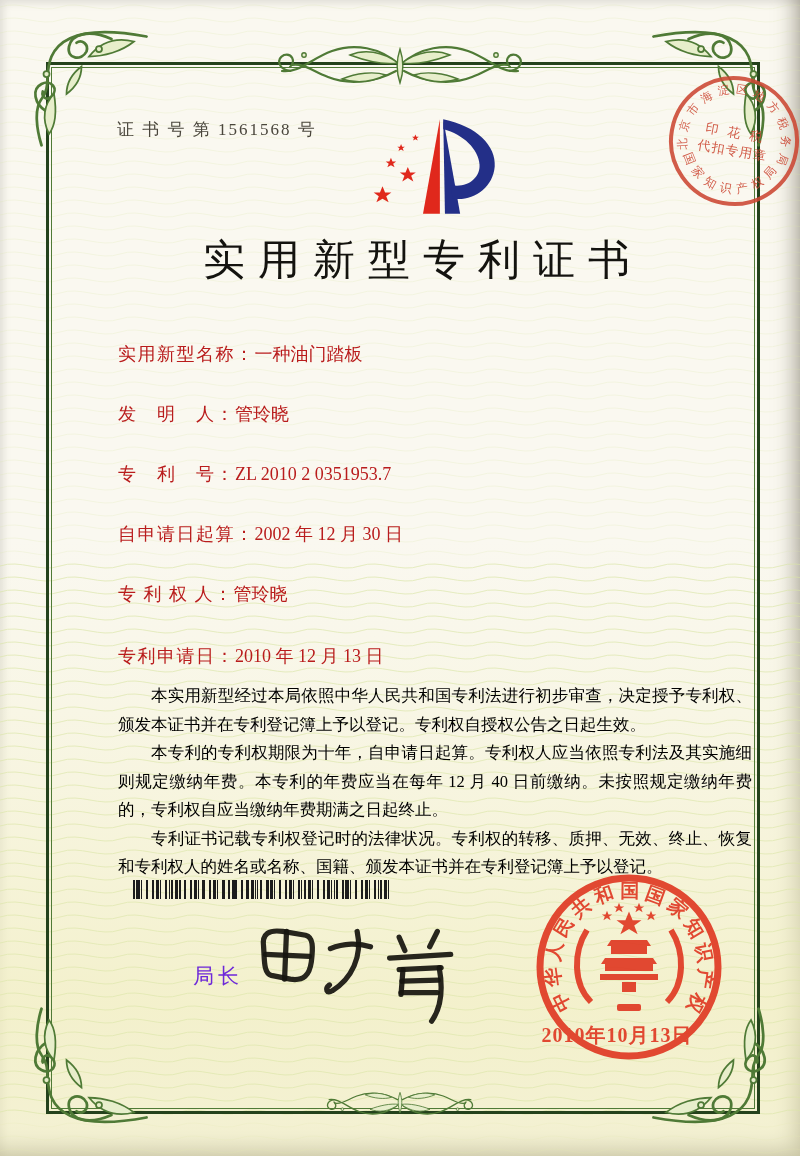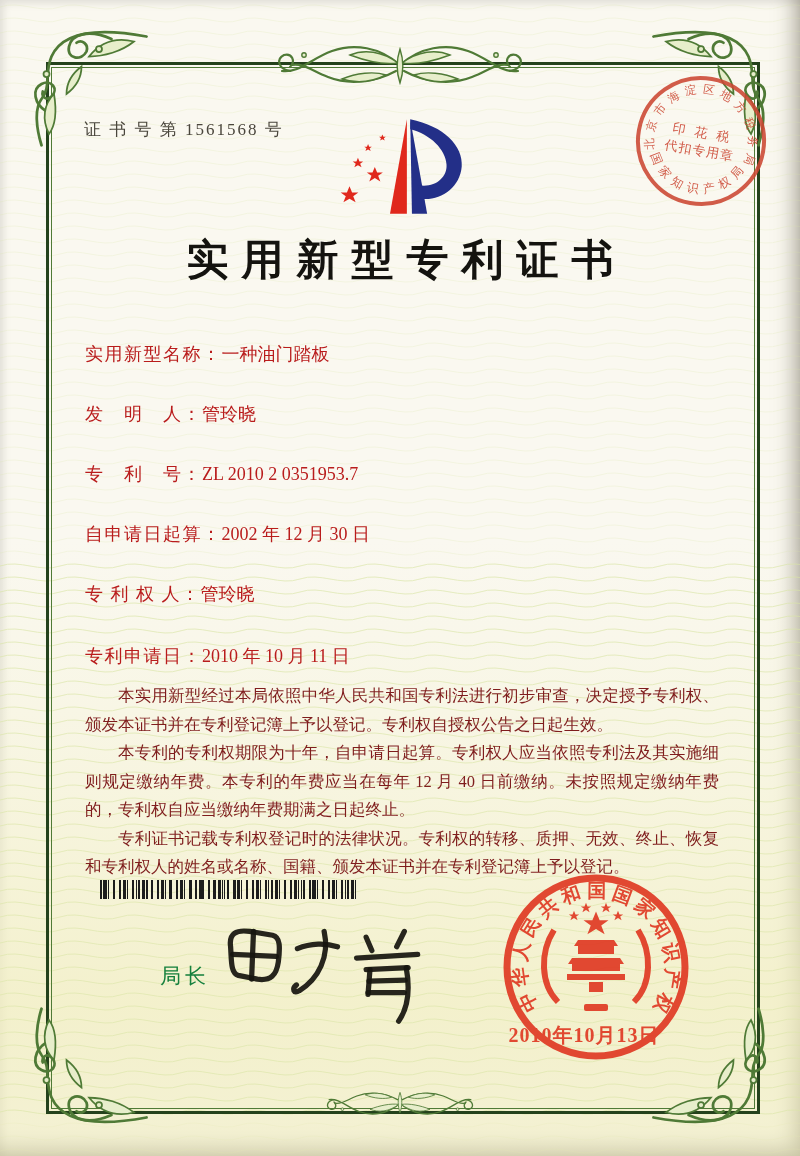--- a/index.html
+++ b/index.html
@@ -11,36 +11,36 @@
   .page{
     position:relative;width:800px;height:1156px;background:#faf8f0;
     font-family:"Liberation Serif","DejaVu Serif",serif;color:var(--text-dark);
     box-shadow: inset -12px -14px 22px -8px rgba(95,88,70,.55), inset 3px 3px 8px rgba(0,0,0,.10);
   }
   .bg-svg,.orn,.frame{position:absolute;pointer-events:none;}
   .bg-svg{left:0;top:0;z-index:0;}
   .frame{left:46px;top:62px;width:708px;height:1046px;border:3px solid var(--border-green-dark);z-index:1;}
   .frame::after{content:"";position:absolute;inset:2px;border:1px solid var(--border-green);}
   .orn{z-index:2;}
-  .content{position:absolute;inset:0;z-index:3;}
+  .content{position:absolute;inset:0;z-index:3;margin-left:33px;}
   .abs{position:absolute;}
 
   .cert-no{left:84px;top:118px;font-size:17px;letter-spacing:2px;color:#4a463c;}
-  .title{left:0;top:232px;width:100%;text-align:center;font-size:42px;font-weight:bold;
+  .title{left:0;top:232px;width:100%;text-align:center;font-size:42px;font-weight:normal;
          letter-spacing:13px;color:var(--title-black);text-indent:13px;}
   .field-row{left:85px;width:640px;height:26px;font-size:18px;color:#b91c1c;}
   .field-row .f-label{letter-spacing:1.5px;}
   .paras{left:85px;top:682px;width:634px;font-size:16.5px;line-height:28.5px;
-         text-align:justify;color:#7f1d1d;}
+         text-align:justify;color:#000000;}
   .paras p{margin:0;text-indent:2em;}
   .barcode{left:100px;top:880px;width:256px;height:19px;
     background:
       repeating-linear-gradient(90deg,#1c1c1c 0 2px,transparent 2px 4px,#1c1c1c 4px 7px,transparent 7px 8px,#1c1c1c 8px 9px,transparent 9px 13px,#1c1c1c 13px 15px,transparent 15px 19px),
       repeating-linear-gradient(90deg,transparent 0 3px,#1c1c1c 3px 4px,transparent 4px 11px);}
-  .sig-title{left:160px;top:962px;font-size:21px;letter-spacing:4px;color:#15803d;}
+  .sig-title{left:160px;top:962px;font-size:21px;letter-spacing:4px;color:#6d28d9;}
   .sig-svg{left:212px;top:920px;}
   .seal-box{left:488px;top:870px;}
   .tax-box{left:626px;top:66px;transform:rotate(10deg);opacity:.88;}
   .footer-line{left:0;top:1062px;width:100%;text-align:center;font-size:15px;
                letter-spacing:3px;color:#45413a;}
   .logo-box{left:336px;top:114px;}
 
   
   .lred{fill:var(--logo-red);} .lblue{fill:var(--logo-blue);}
   .sealS{stroke:var(--seal-red);fill:none;} .sealF{fill:var(--seal-red);}
@@ -147,21 +147,21 @@
       <text class="taxT" font-size="12"><textPath href="#taxBot" textLength="118" startOffset="9">国家知识产权局</textPath></text>
     </svg>
 
     <div class="abs title">实用新型专利证书</div>
 
     <div class="abs field-row" style="top:342px"><span class="f-label">实用新型名称：</span><span class="f-value">一种油门踏板</span></div>
     <div class="abs field-row" style="top:402px"><span class="f-label">发　明　人：</span><span class="f-value">管玲晓</span></div>
     <div class="abs field-row" style="top:462px"><span class="f-label">专　利　号：</span><span class="f-value">ZL 2010 2 0351953.7</span></div>
     <div class="abs field-row" style="top:522px"><span class="f-label">自申请日起算：</span><span class="f-value">2002 年 12 月 30 日</span></div>
     <div class="abs field-row" style="top:582px"><span class="f-label">专 利 权 人：</span><span class="f-value">管玲晓</span></div>
-    <div class="abs field-row" style="top:644px"><span class="f-label">专利申请日：</span><span class="f-value">2010 年 10 月 11 日</span></div>
+    <div class="abs field-row" style="top:644px"><span class="f-label">专利申请日：</span><span class="f-value">2010 年 12 月 13 日</span></div>
 
     <div class="abs paras">
       <p>本实用新型经过本局依照中华人民共和国专利法进行初步审查，决定授予专利权、颁发本证书并在专利登记簿上予以登记。专利权自授权公告之日起生效。</p>
       <p>本专利的专利权期限为十年，自申请日起算。专利权人应当依照专利法及其实施细则规定缴纳年费。本专利的年费应当在每年 12 月 40 日前缴纳。未按照规定缴纳年费的，专利权自应当缴纳年费期满之日起终止。</p>
       <p>专利证书记载专利权登记时的法律状况。专利权的转移、质押、无效、终止、恢复和专利权人的姓名或名称、国籍、颁发本证书并在专利登记簿上予以登记。</p>
     </div>
 
     <div class="abs barcode"></div>
 
     <div class="abs sig-title">局长</div>

